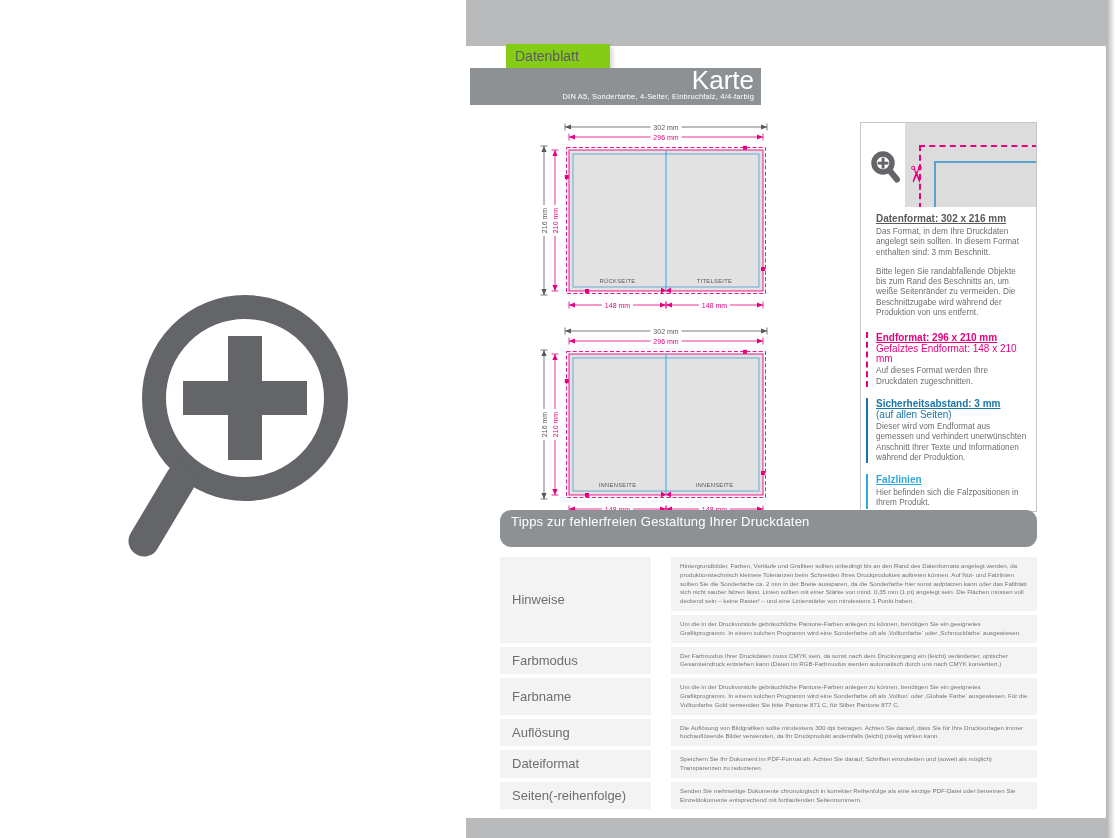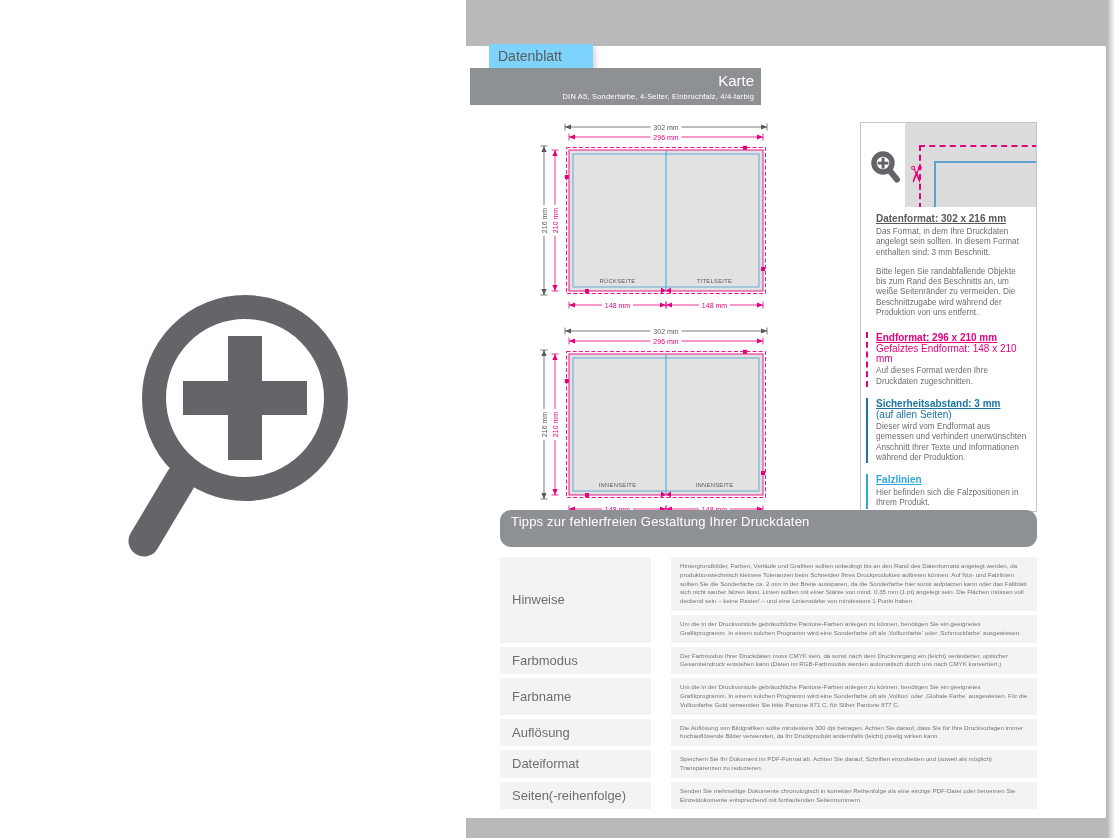--- a/index.html
+++ b/index.html
@@ -9,25 +9,25 @@
 
   
   .big-magnifier { position:absolute; left:128px; top:286px; }
 
   
   .band-top    { position:absolute; left:466px; top:0;    width:640px; height:46px; background:#b9babc; }
   .band-bottom { position:absolute; left:466px; top:818px; width:640px; height:20px; background:#b9babc; }
   .edge-shadow { position:absolute; left:1106px; top:0; width:9px; height:838px;
                  background:linear-gradient(to right, rgba(80,80,80,.45), rgba(80,80,80,0)); }
 
-  .tab { position:absolute; left:489px; top:44px; width:104px; height:25px; background:#7dd3fc;
+  .tab { position:absolute; left:506px; top:44px; width:104px; height:25px; background:#84cc16;
          font-size:14px; line-height:25px; padding-left:9px; color:#5a5b5d;
          box-shadow:3px 3px 4px rgba(0,0,0,.15); }
   .titlebar { position:absolute; left:470px; top:68px; width:291px; height:37px; background:#8e9193; color:#fff; }
-  .titlebar .title    { font-size:15px; line-height:21px; text-align:right; padding:2px 7px 0 0; }
+  .titlebar .title    { font-size:26px; line-height:21px; text-align:right; padding:2px 7px 0 0; }
   .titlebar .subtitle { font-size:7.5px; text-align:right; padding:1px 7px 0 0; letter-spacing:.2px; }
 
   .diagram { position:absolute; left:525px; width:250px; height:205px; }
   #diagram-1 { top:120px; } #diagram-2 { top:324px; }
   .diagram text { font-family:"Liberation Sans","DejaVu Sans",sans-serif; }
 
   
   .info-panel { position:absolute; left:860px; top:122px; width:177px; height:390px;
                 background:#fff; border:1px solid #c4c5c7; }
   .panel-detail { position:relative; height:84px; }

